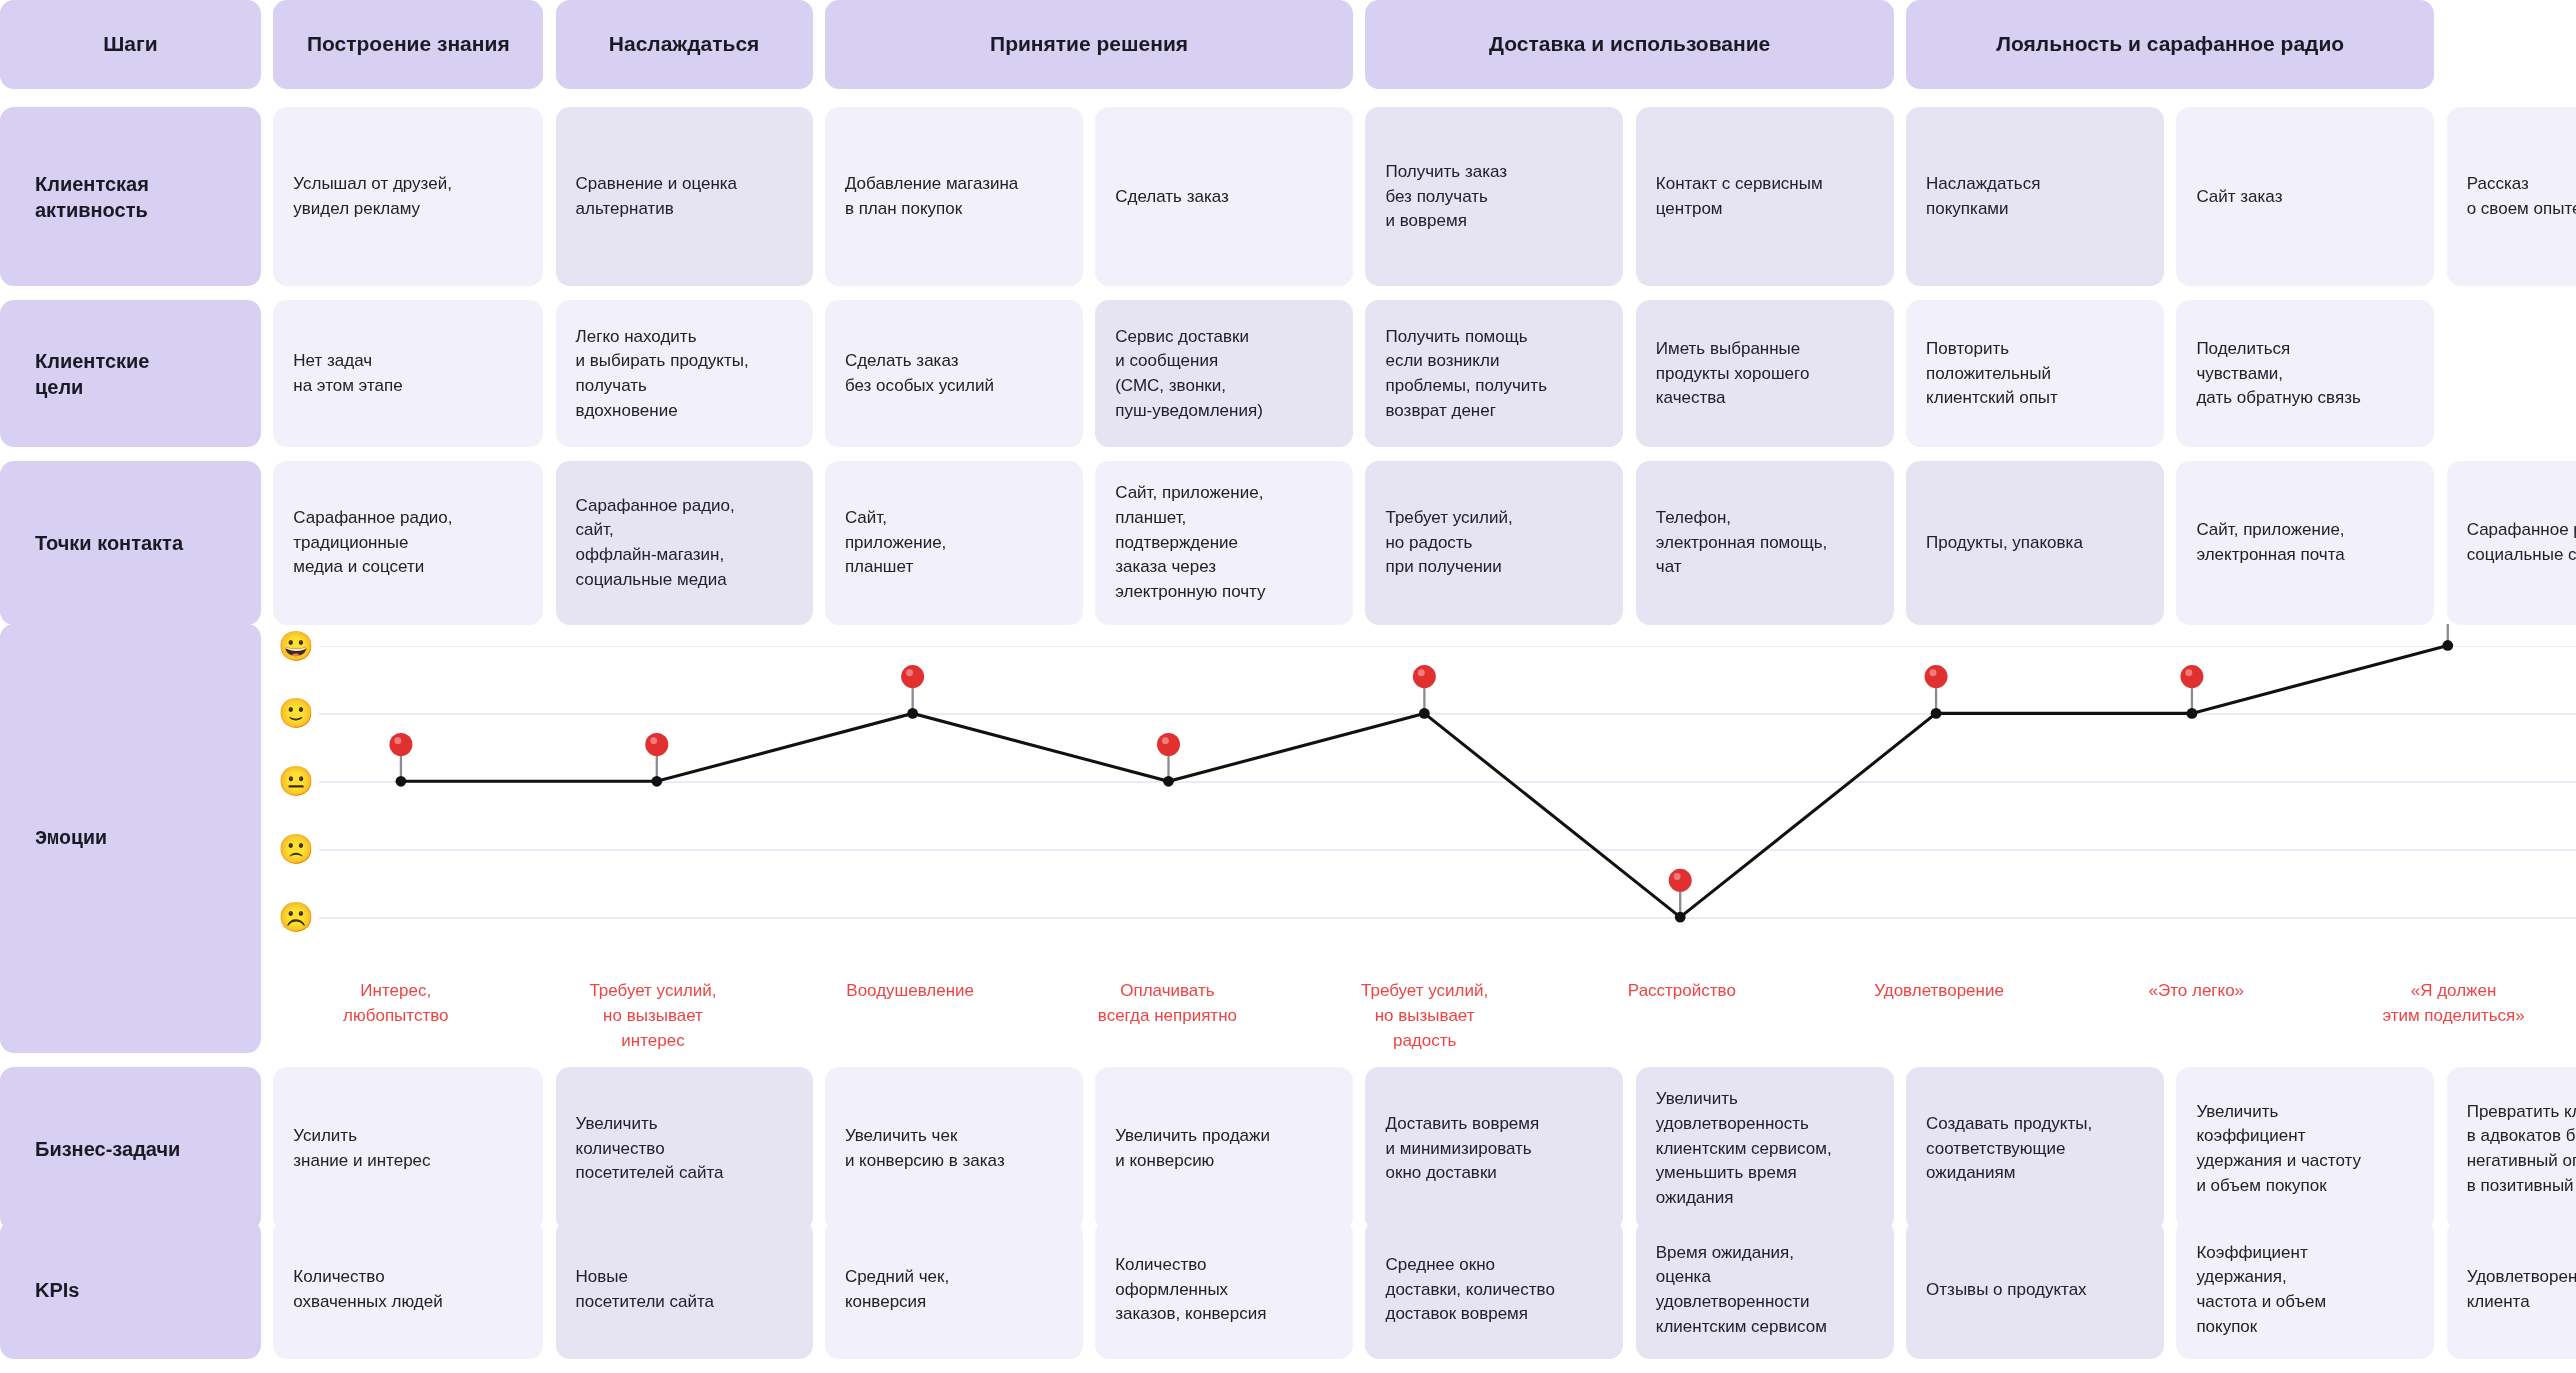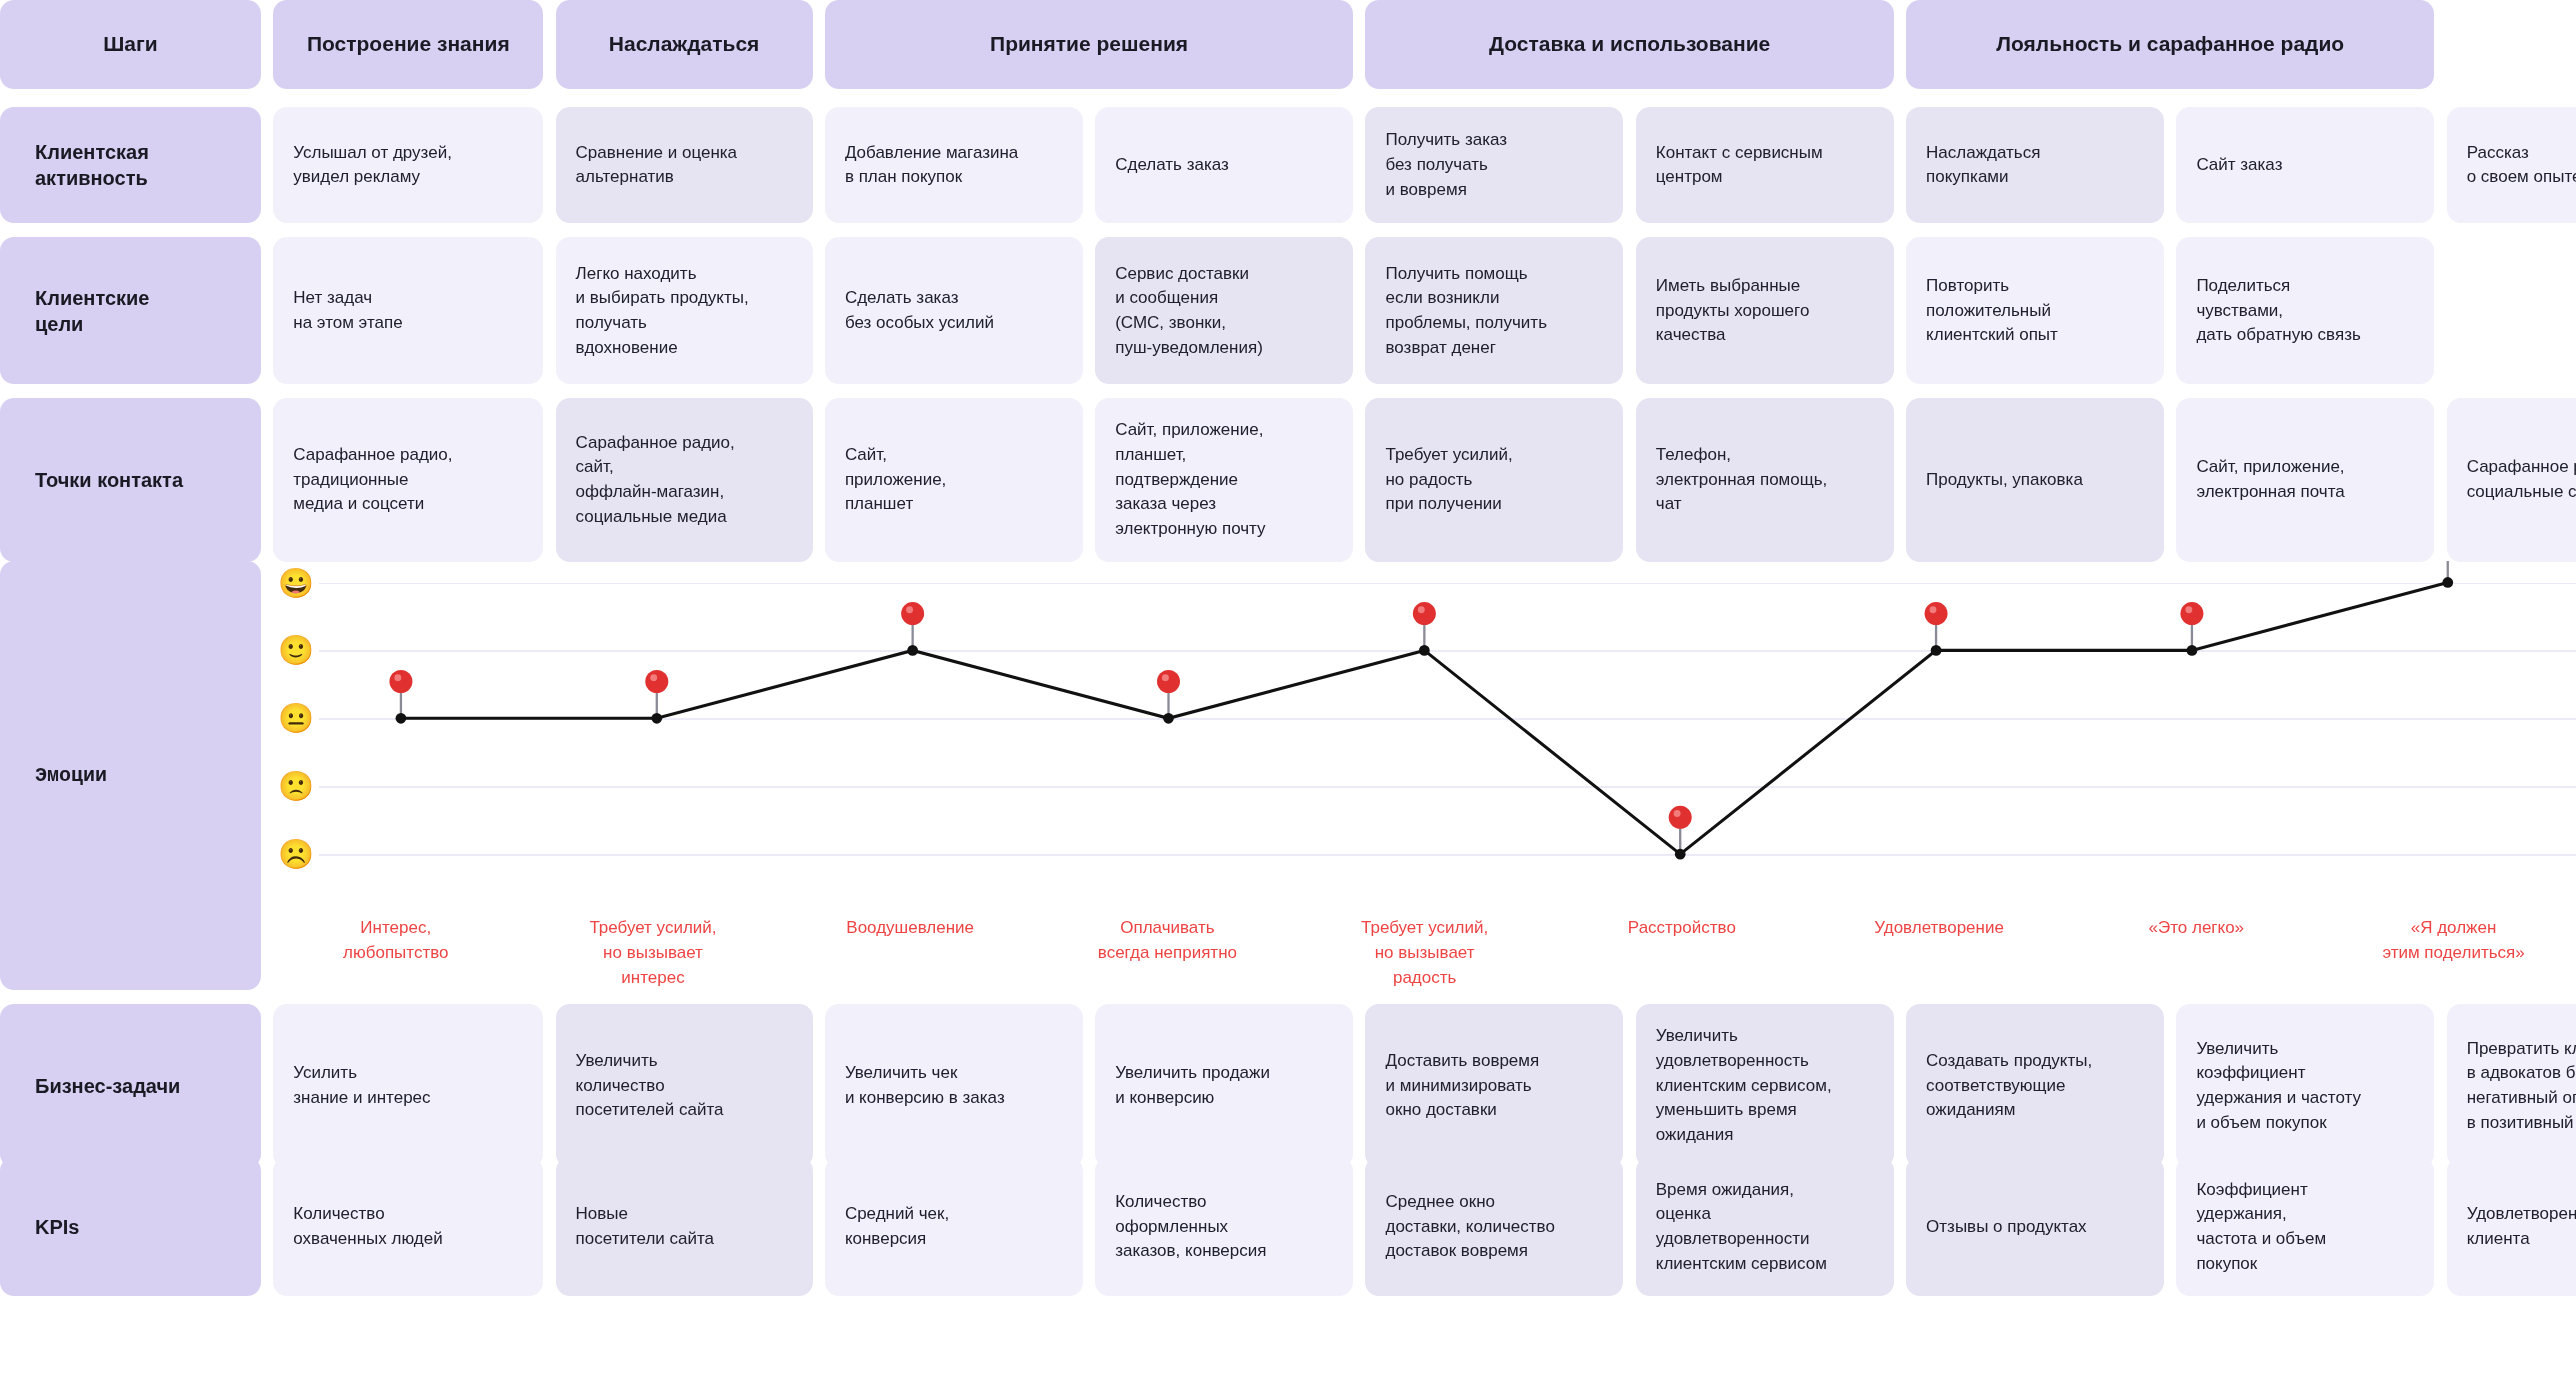--- a/index.html
+++ b/index.html
@@ -60,21 +60,21 @@
     padding:20px 20px;
     font-size:17px;
     line-height:1.45;
     display:flex; align-items:center;
     white-space:pre-line;
     color:#20202e;
   }
   .tint-a { background:#f2f0fa; }
   .tint-b { background:#e6e3f2; }
 
-  .r-activity  { height:130px; }
+  .r-activity  { height:193px; }
   .r-goals     { height:161px; }
   .r-touch     { height:163px; }
   .r-biz       { height:153px; }
   .r-kpi       { height:153px; }
 
   
   .emo-row {
     display:grid;
     grid-template-columns: 261px 1fr;
     gap:12.3px;

